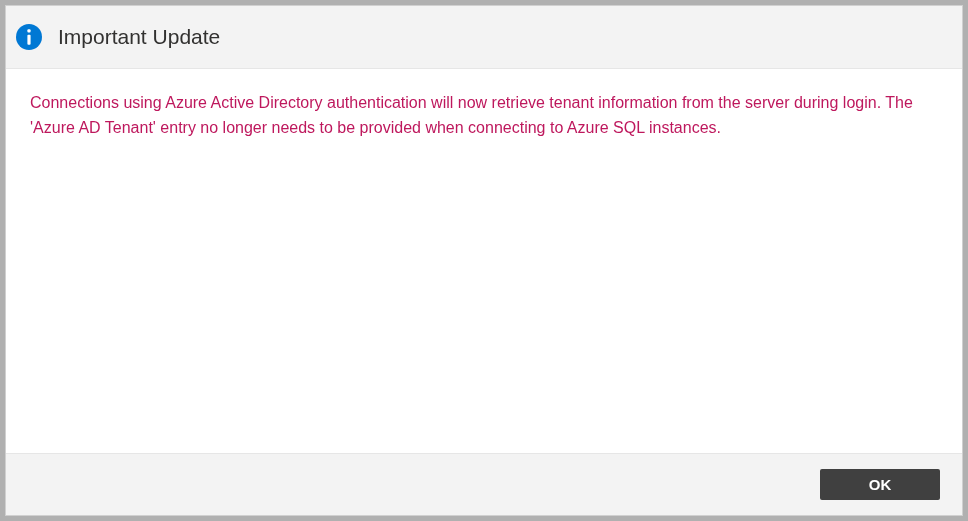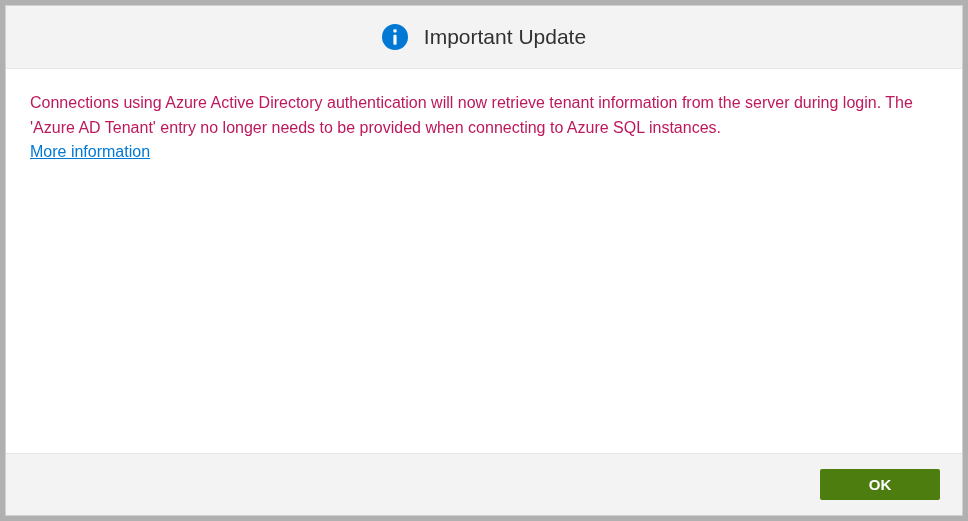--- a/index.html
+++ b/index.html
@@ -22,21 +22,20 @@
       flex-direction: column;
       border: 1px solid #d0d0d0;
     }
     .header {
       background: #f3f3f3;
       padding: 18px 10px;
       display: flex;
       align-items: center;
       gap: 16px;
       border-bottom: 1px solid #e6e6e6;
-      justify-content: center;
     }
     .info-icon {
       width: 26px;
       height: 26px;
       flex-shrink: 0;
     }
     .title {
       font-size: 21px;
       font-weight: 400;
       color: #323130;
@@ -61,21 +60,21 @@
       margin-top: 2px;
     }
     .footer {
       background: #f3f3f3;
       padding: 15px 22px;
       display: flex;
       justify-content: flex-end;
       border-top: 1px solid #e6e6e6;
     }
     .ok-button {
-      background: #4d7c0f;
+      background: #404040;
       color: #ffffff;
       border: none;
       padding: 7px 0;
       width: 120px;
       font-size: 15px;
       font-weight: 600;
       cursor: pointer;
       border-radius: 2px;
       font-family: inherit;
     }
@@ -89,18 +88,17 @@
       <svg viewBox="0 0 26 26" width="26" height="26">
         <circle cx="13" cy="13" r="13" fill="#0078d4"></circle>
         <rect x="11.4" y="5.2" width="3.2" height="3.2" rx="1" fill="#ffffff"></rect>
         <rect x="11.4" y="10.8" width="3.2" height="10" rx="1" fill="#ffffff"></rect>
       </svg>
     </span>
     <div class="title">Important Update</div>
   </div>
   <div class="content">
     <div class="message">Connections using Azure Active Directory authentication will now retrieve tenant information from the server during login. The 'Azure AD Tenant' entry no longer needs to be provided when connecting to Azure SQL instances.</div>
-    <a class="link">More information</a>
   </div>
   <div class="footer">
     <button class="ok-button">OK</button>
   </div>
 </div>
 
 </body></html>

